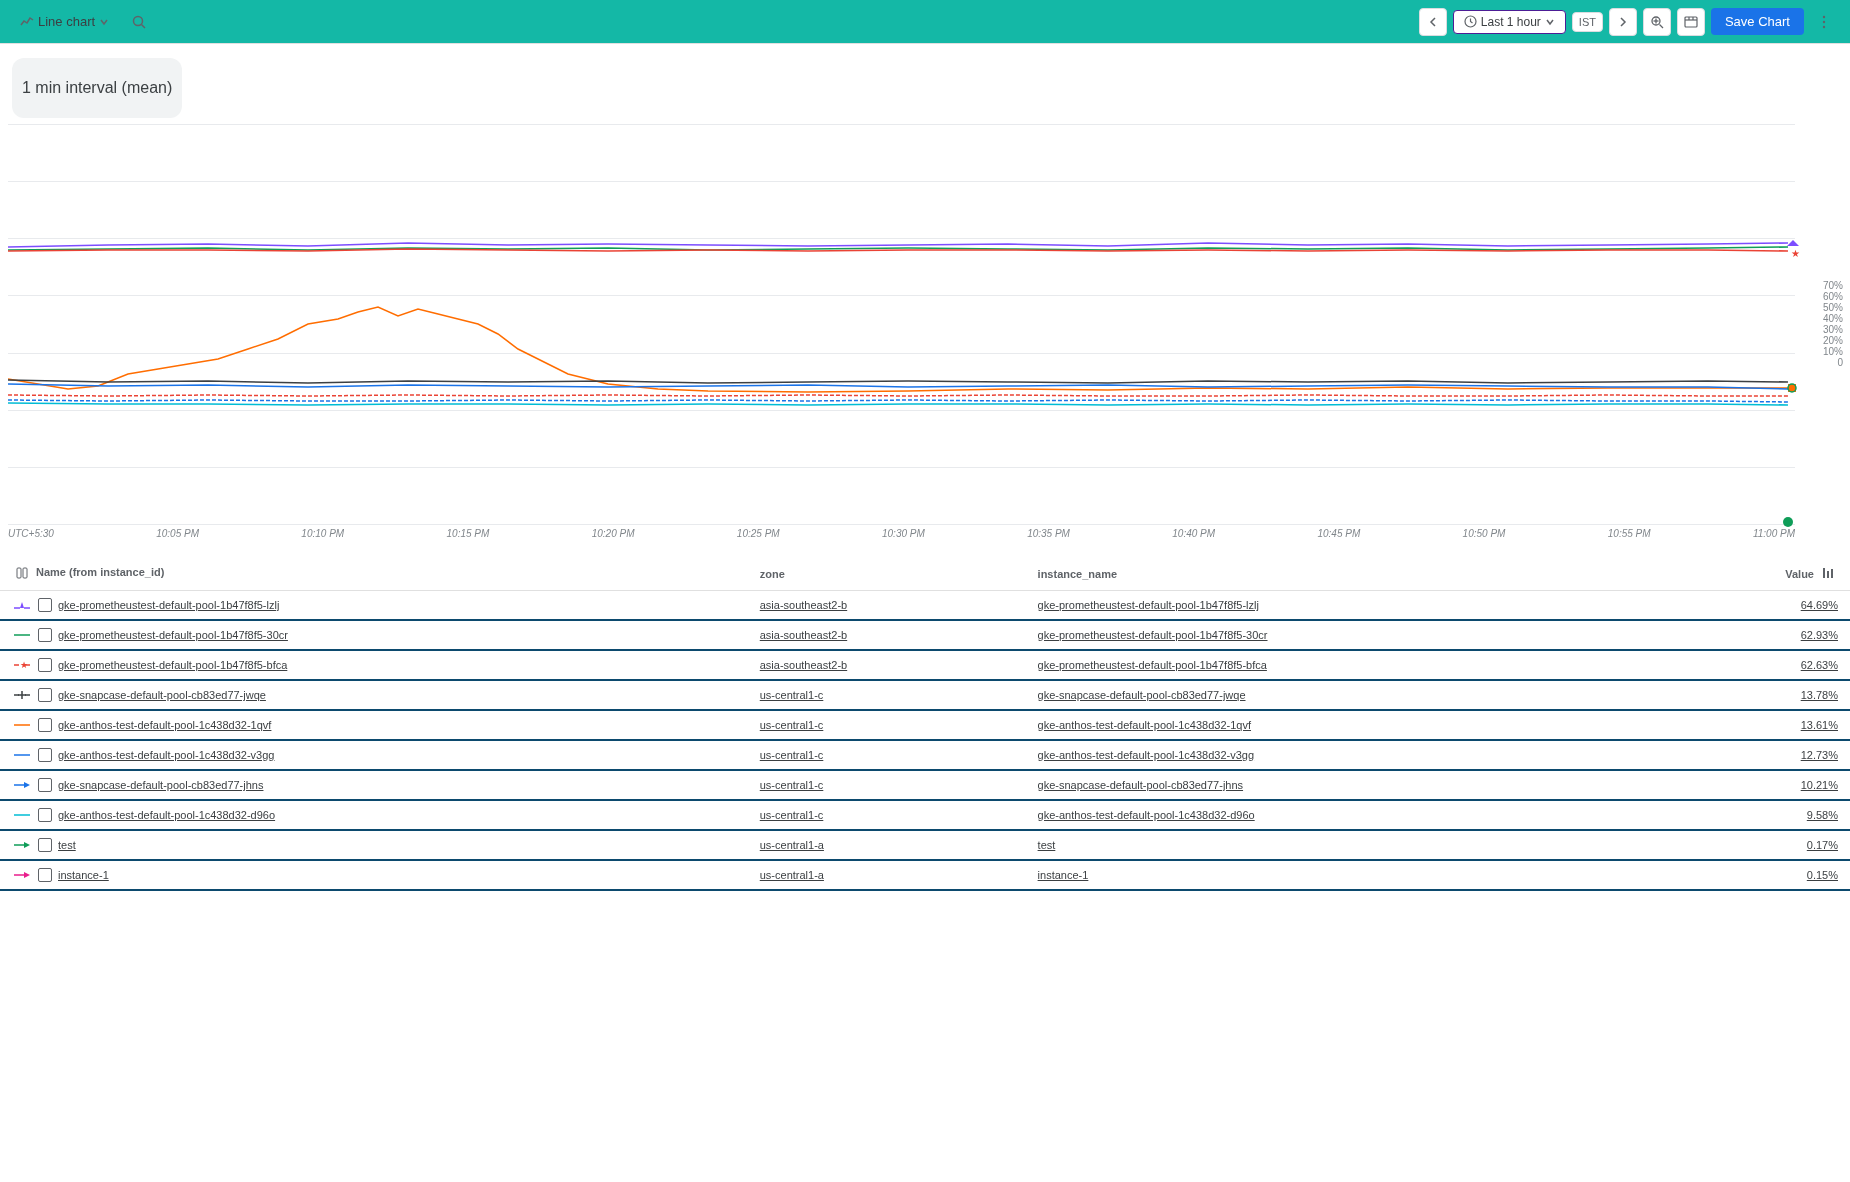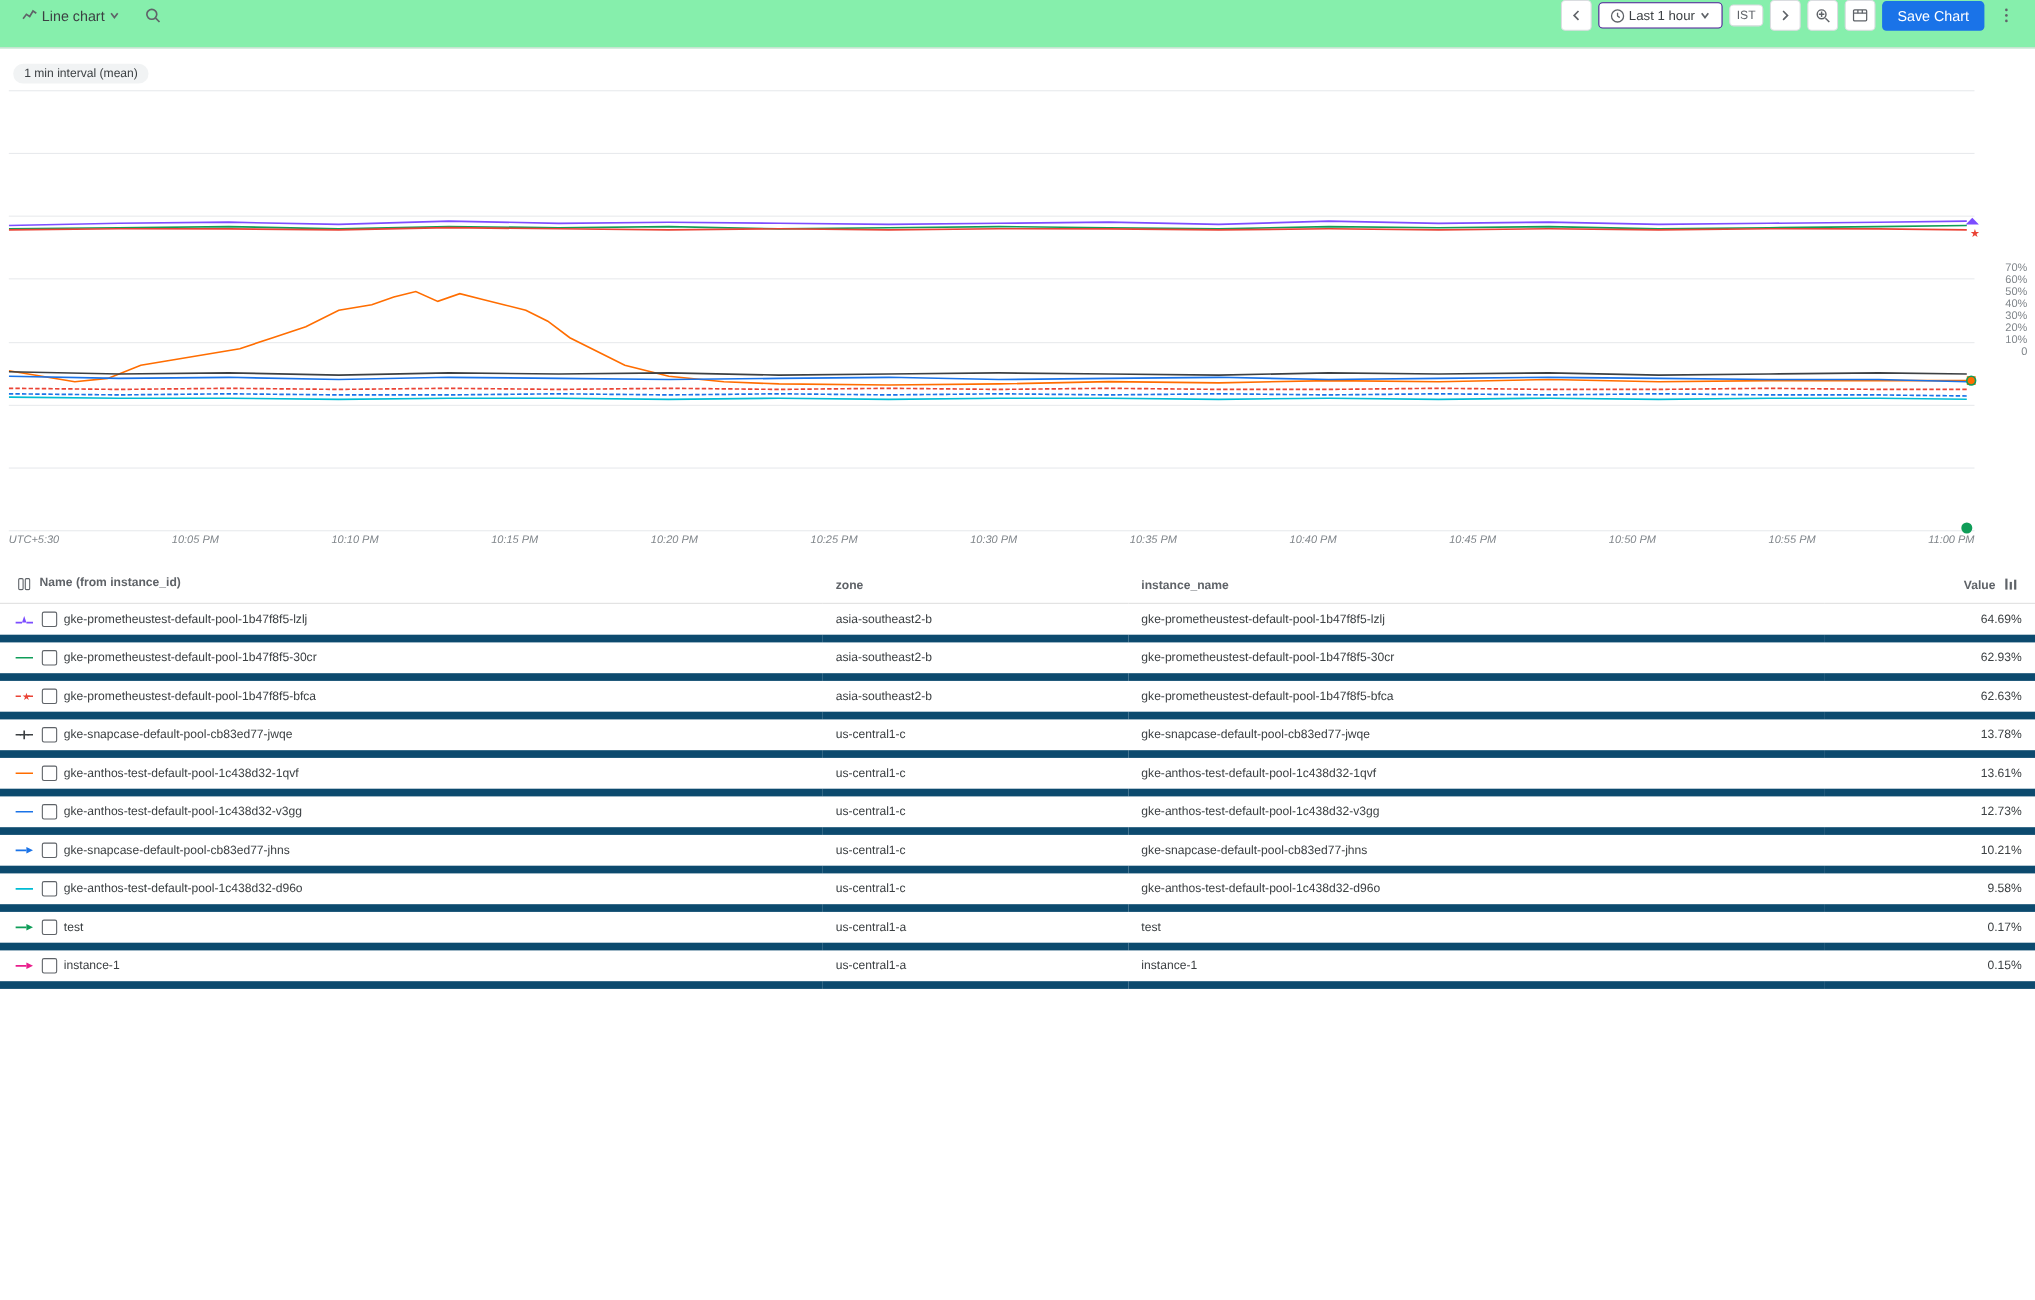--- a/index.html
+++ b/index.html
@@ -1,21 +1,21 @@
 <!DOCTYPE html>
 <html><head>
   <meta charset="utf-8">
   <style>
     * { box-sizing: border-box; margin: 0; padding: 0; }
     body { font-family: 'Google Sans', Arial, sans-serif; font-size: 12px; background: #fff; color: #3c4043; }
 
     .toolbar {
-      display: flex; align-items: flex-start; justify-content: space-between;
+      display: flex; align-items: center; justify-content: space-between;
       height: 44px; padding: 0 12px; border-bottom: 1px solid #e0e0e0;
-      background: #86efac;
+      background: #14b8a6;
     }
     .toolbar-left { display: flex; align-items: center; gap: 8px; }
     .toolbar-right { display: flex; align-items: center; gap: 6px; }
     .chart-type-btn {
       display: flex; align-items: center; gap: 4px; padding: 4px 8px;
       border: none; background: none; cursor: pointer; font-size: 13px; color: #3c4043;
       border-radius: 4px;
     }
     .search-icon-btn {
       width: 28px; height: 28px; border: none; background: none; cursor: pointer;
@@ -53,36 +53,37 @@
     .more-btn {
       width: 28px; height: 28px; border: none; background: none; cursor: pointer;
       display: flex; align-items: center; justify-content: center; border-radius: 50%;
       color: #5f6368;
     }
 
     .chart-container {
       position: relative; padding: 8px 0 0 0;
     }
     .interval-badge {
-      display: inline-block; margin: 6px 12px; padding: 3px 10px;
-      background: #f1f3f4; border-radius: 12px; font-size: 11px; color: #3c4043;
+      display: inline-block; margin: 6px 12px; padding: 21px 10px;
+      background: #f1f3f4; border-radius: 12px; font-size: 16px; color: #3c4043;
     }
 
     
     .legend-table {
       width: 100%; border-collapse: collapse; margin-top: 4px;
     }
     .legend-table th {
       text-align: left; padding: 8px 12px; font-size: 11px; font-weight: 600;
       color: #5f6368; border-bottom: 1px solid #e0e0e0; white-space: nowrap;
     }
     .legend-table th.value-col { text-align: right; }
     .legend-table td {
-      padding: 7px 12px; font-size: 11px; border-bottom: 7px solid #0c4a6e;
+      padding: 7px 12px; font-size: 11px; border-bottom: 2px solid #0c4a6e;
       color: #3c4043;
+      text-decoration: underline;
     }
     .legend-table td.value-col { text-align: right; font-variant-numeric: tabular-nums; }
 
     .name-cell { display: flex; align-items: center; gap: 6px; }
     .series-icon { width: 20px; display: flex; align-items: center; justify-content: center; flex-shrink: 0; }
     .checkbox { width: 14px; height: 14px; border: 1px solid #5f6368; border-radius: 2px; flex-shrink: 0; }
     .col-icon-btn {
       cursor: pointer; border: none; background: none; padding: 0 4px; color: #5f6368; font-size: 14px;
     }
   </style>

